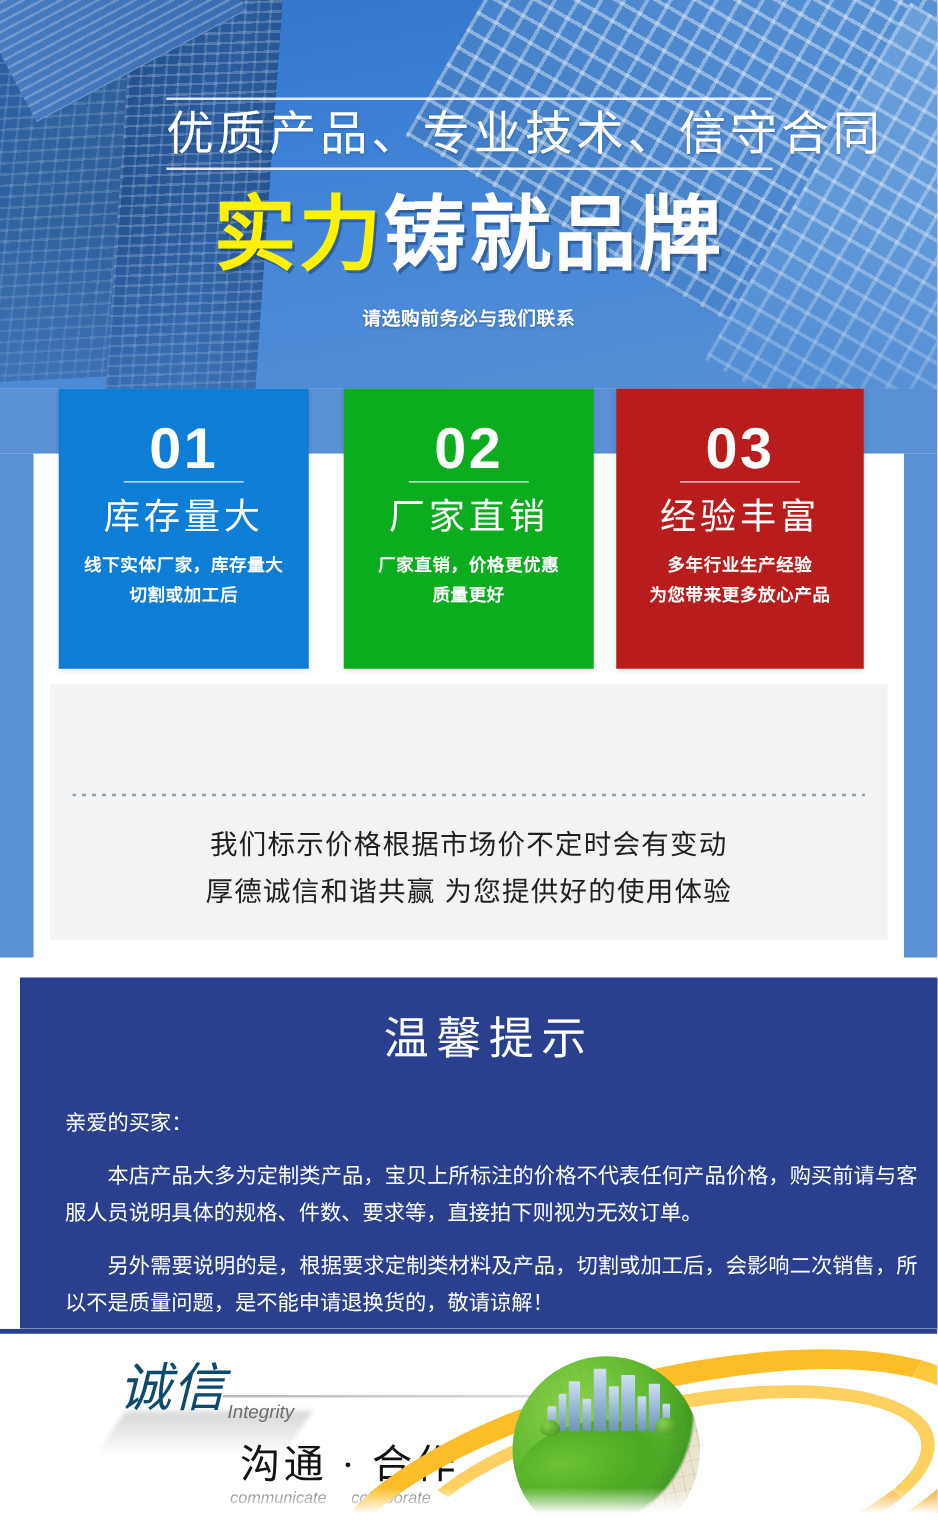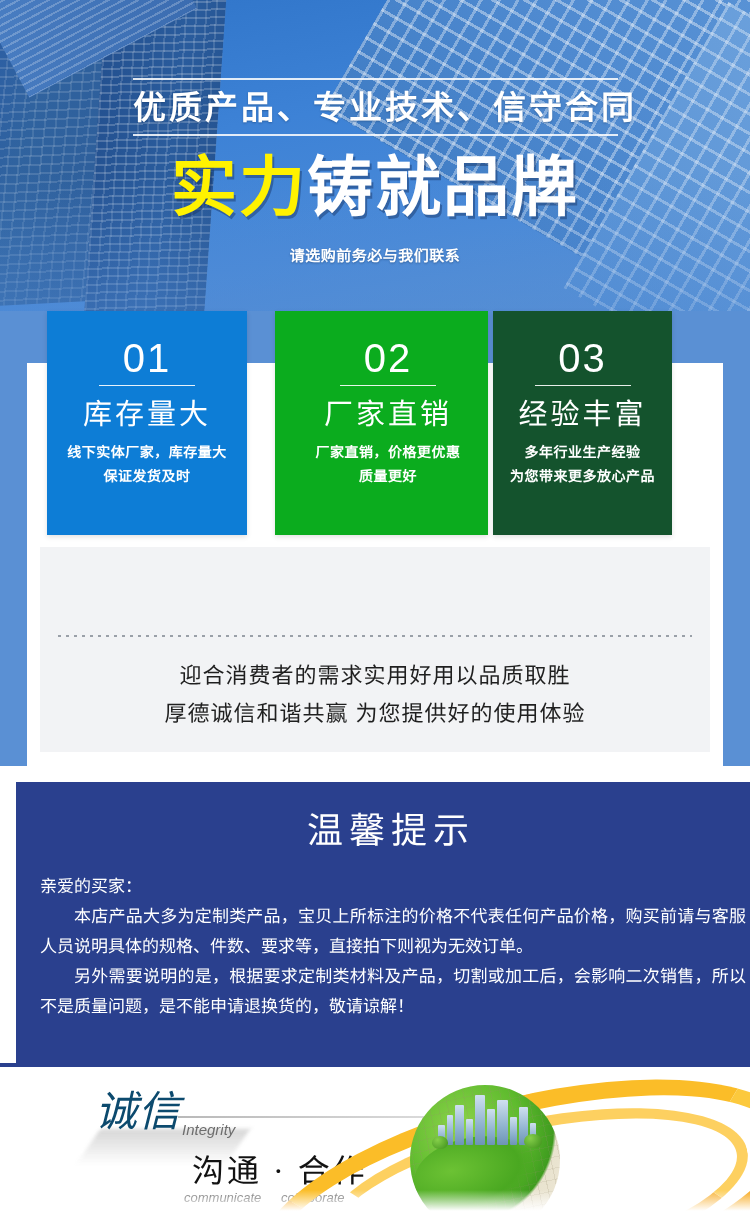--- a/index.html
+++ b/index.html
@@ -86,22 +86,22 @@
   .headline-box{
     position:absolute;left:133px;top:78px;width:485px;
     text-align:center;
   }
   .rule-top,.rule-bot{
     height:2px;background:rgba(255,255,255,.85);width:100%;
   }
   .rule-top{margin-bottom:6px;}
   .rule-bot{margin-top:4px;}
   .headline{
-    font-size:33px;line-height:44px;color:#ffffff;letter-spacing:3px;
-    font-weight:700;white-space:nowrap;
+    font-size:38px;line-height:44px;color:#ffffff;letter-spacing:3px;
+    font-weight:400;white-space:nowrap;
     text-shadow:0 1px 2px rgba(10,40,80,.35);
   }
 
   .big-title{
     position:absolute;left:0;top:150px;width:750px;text-align:center;
     font-size:66px;line-height:74px;font-weight:bold;letter-spacing:2px;
     white-space:nowrap;
   }
   .big-title .t-y{color:#fff200;text-shadow:2px 3px 0 rgba(22,52,100,.45);}
   .big-title .t-w{color:#ffffff;text-shadow:2px 3px 0 rgba(22,52,100,.45);}
@@ -132,24 +132,24 @@
 
   .cards{
     position:absolute;left:0;top:311px;width:750px;height:226px;
   }
   .card{
     position:absolute;top:0;width:200px;height:224px;
     color:#ffffff;text-align:center;
     box-shadow:0 2px 5px rgba(0,0,0,.12);
   }
   .card.c1{left:47px;background:#0d7dd6;}
-  .card.c2{left:275px;background:#0bac1e;padding-left:13px;}
-  .card.c3{left:493px;background:#14532d;width:179px;}
+  .card.c2{left:275px;background:#0bac1e;}
+  .card.c3{left:493px;background:#b91c1c;width:198px;}
   .card-num{
-    font-size:40px;line-height:38px;font-weight:400;padding-top:28px;
+    font-size:46px;line-height:38px;font-weight:700;padding-top:28px;
     letter-spacing:2px;color:#ffffff;
   }
   .card-sep{
     width:96px;height:1px;background:rgba(255,255,255,.9);
     margin:8px auto 0;
   }
   .card-title{
     font-size:29px;line-height:40px;margin-top:8px;letter-spacing:3px;
     font-weight:400;color:#ffffff;
   }
@@ -186,21 +186,21 @@
   .tips-title{
     position:absolute;left:0;top:26px;width:750px;text-align:center;
     color:#ffffff;font-size:36px;line-height:46px;letter-spacing:6px;
     font-weight:400;
   }
   .tips-body{
     position:absolute;left:24px;top:90px;width:706px;
     color:#ffffff;font-size:17px;line-height:30px;letter-spacing:0px;
     text-align:justify;
   }
-  .tips-body p{margin:0;}
+  .tips-body p{margin:12px;}
   .tips-body p.indent{text-indent:34px;}
 
   
   .footer{
     position:absolute;left:0;top:1063px;width:750px;height:153px;
     background:#ffffff;overflow:hidden;
   }
   .footer-topline{
     position:absolute;left:0;top:0;width:750px;height:4px;background:#2a408e;
   }
@@ -323,21 +323,21 @@
   <div class="white-zone"></div>
 
   <div class="cards">
 
     <div class="card c1">
       <div class="card-num">01</div>
       <div class="card-sep"></div>
       <div class="card-title">库存量大</div>
       <div class="card-desc">
         <div>线下实体厂家，库存量大</div>
-        <div>保证发货及时</div>
+        <div>切割或加工后</div>
       </div>
     </div>
 
     <div class="card c2">
       <div class="card-num">02</div>
       <div class="card-sep"></div>
       <div class="card-title">厂家直销</div>
       <div class="card-desc">
         <div>厂家直销，价格更优惠</div>
         <div>质量更好</div>
@@ -352,21 +352,21 @@
         <div>多年行业生产经验</div>
         <div>为您带来更多放心产品</div>
       </div>
     </div>
 
   </div>
 
   <div class="slogan-panel">
     <div class="slogan-dots"></div>
     <div class="slogan-sub">
-      <div>迎合消费者的需求实用好用以品质取胜</div>
+      <div>我们标示价格根据市场价不定时会有变动</div>
       <div>厚德诚信和谐共赢  为您提供好的使用体验</div>
     </div>
   </div>
 
   <div class="tips">
     <div class="tips-title">温馨提示</div>
     <div class="tips-body">
       <p>亲爱的买家：</p>
       <p class="indent">本店产品大多为定制类产品，宝贝上所标注的价格不代表任何产品价格，购买前请与客服人员说明具体的规格、件数、要求等，直接拍下则视为无效订单。</p>
       <p class="indent">另外需要说明的是，根据要求定制类材料及产品，切割或加工后，会影响二次销售，所以不是质量问题，是不能申请退换货的，敬请谅解！</p>

